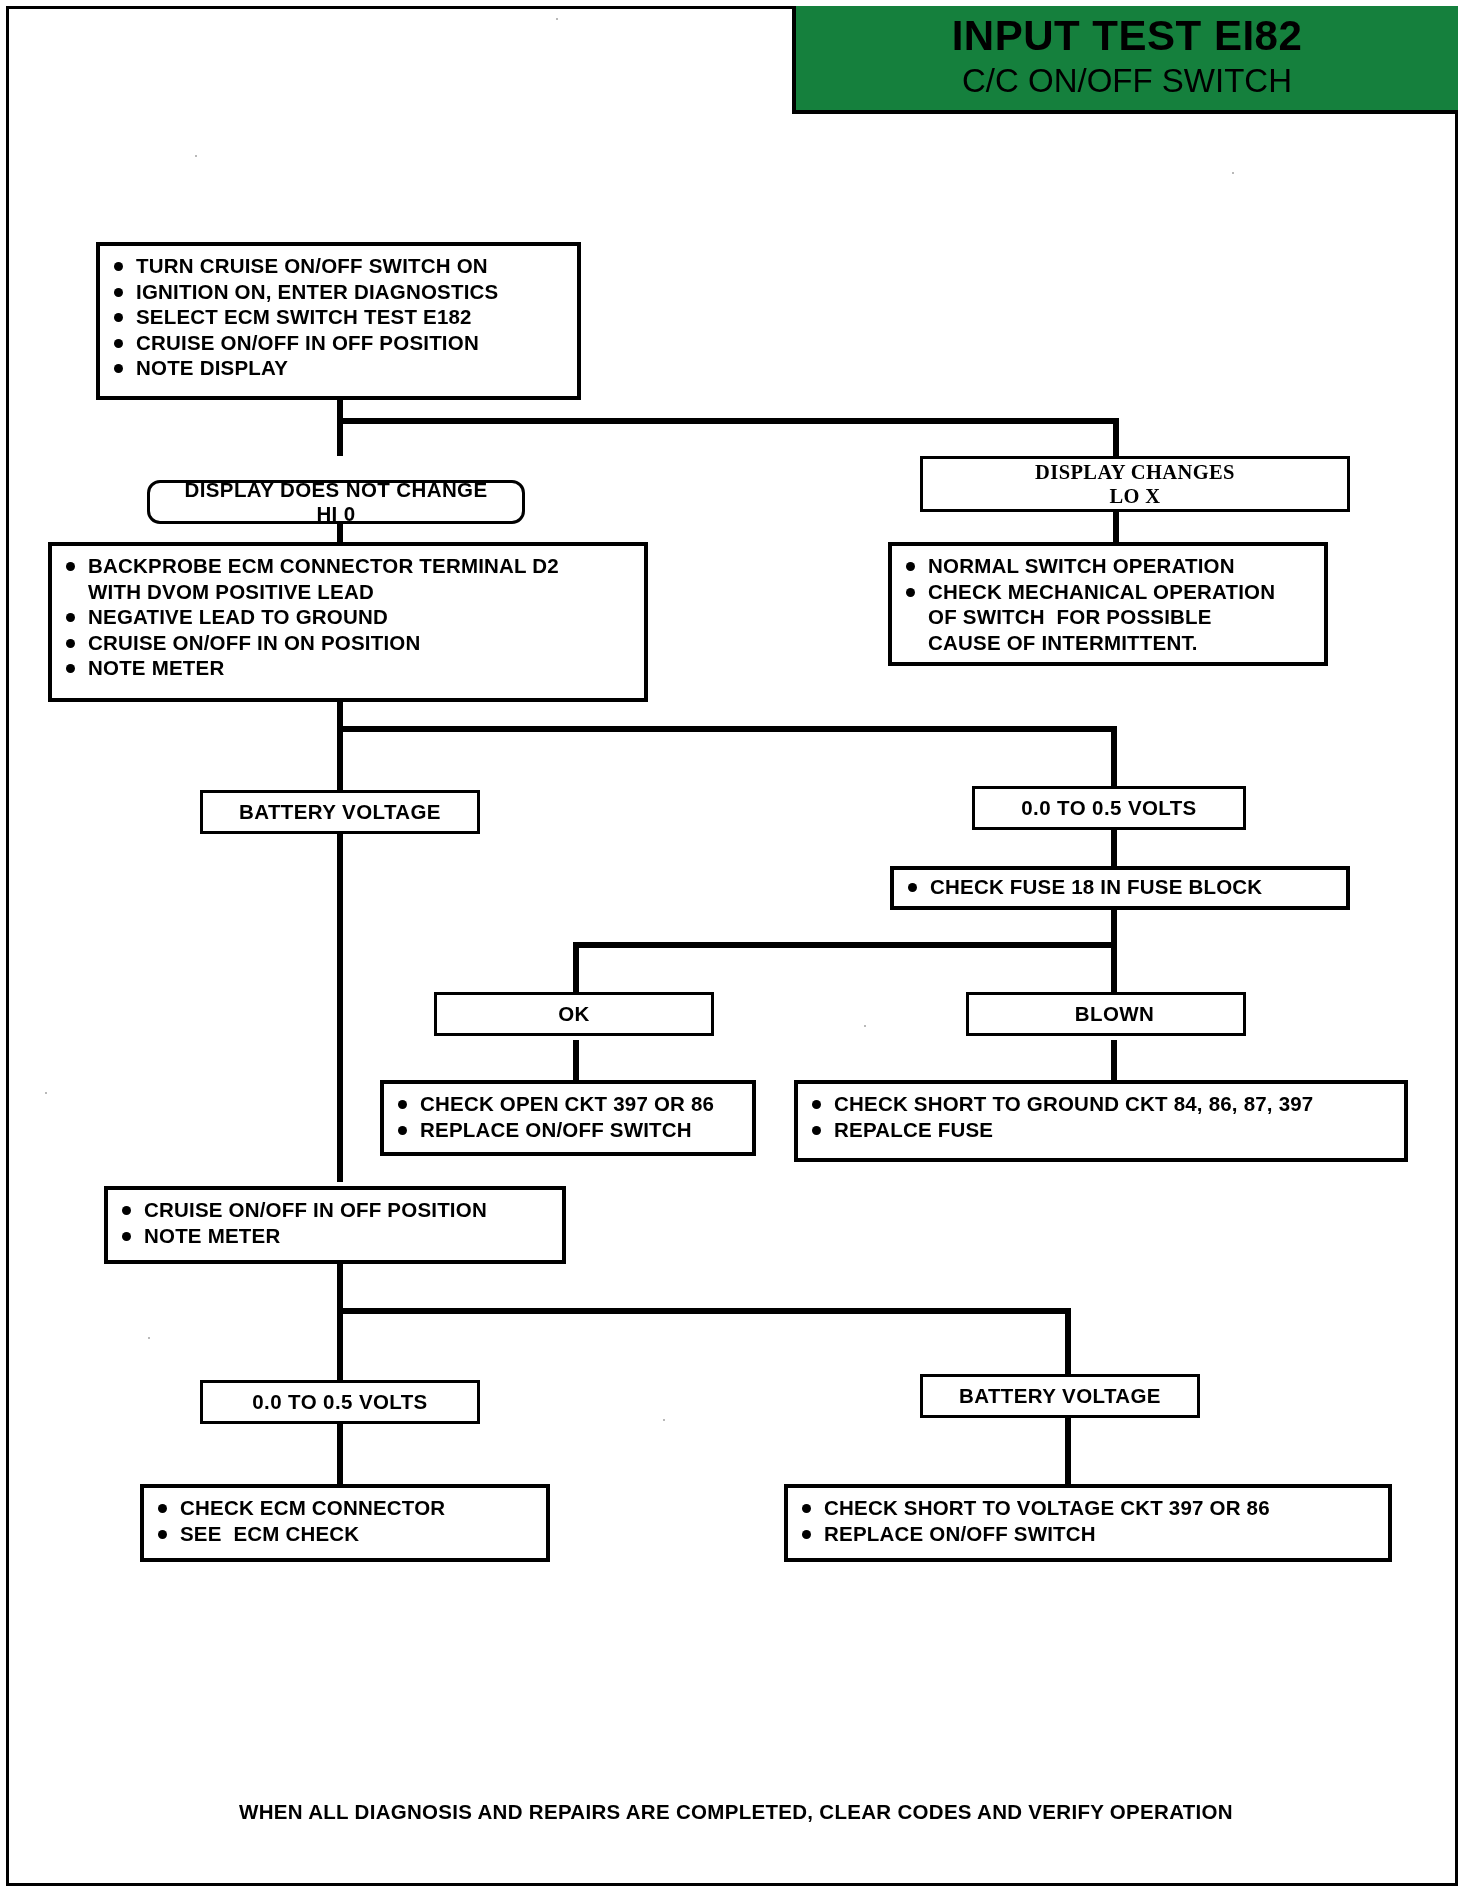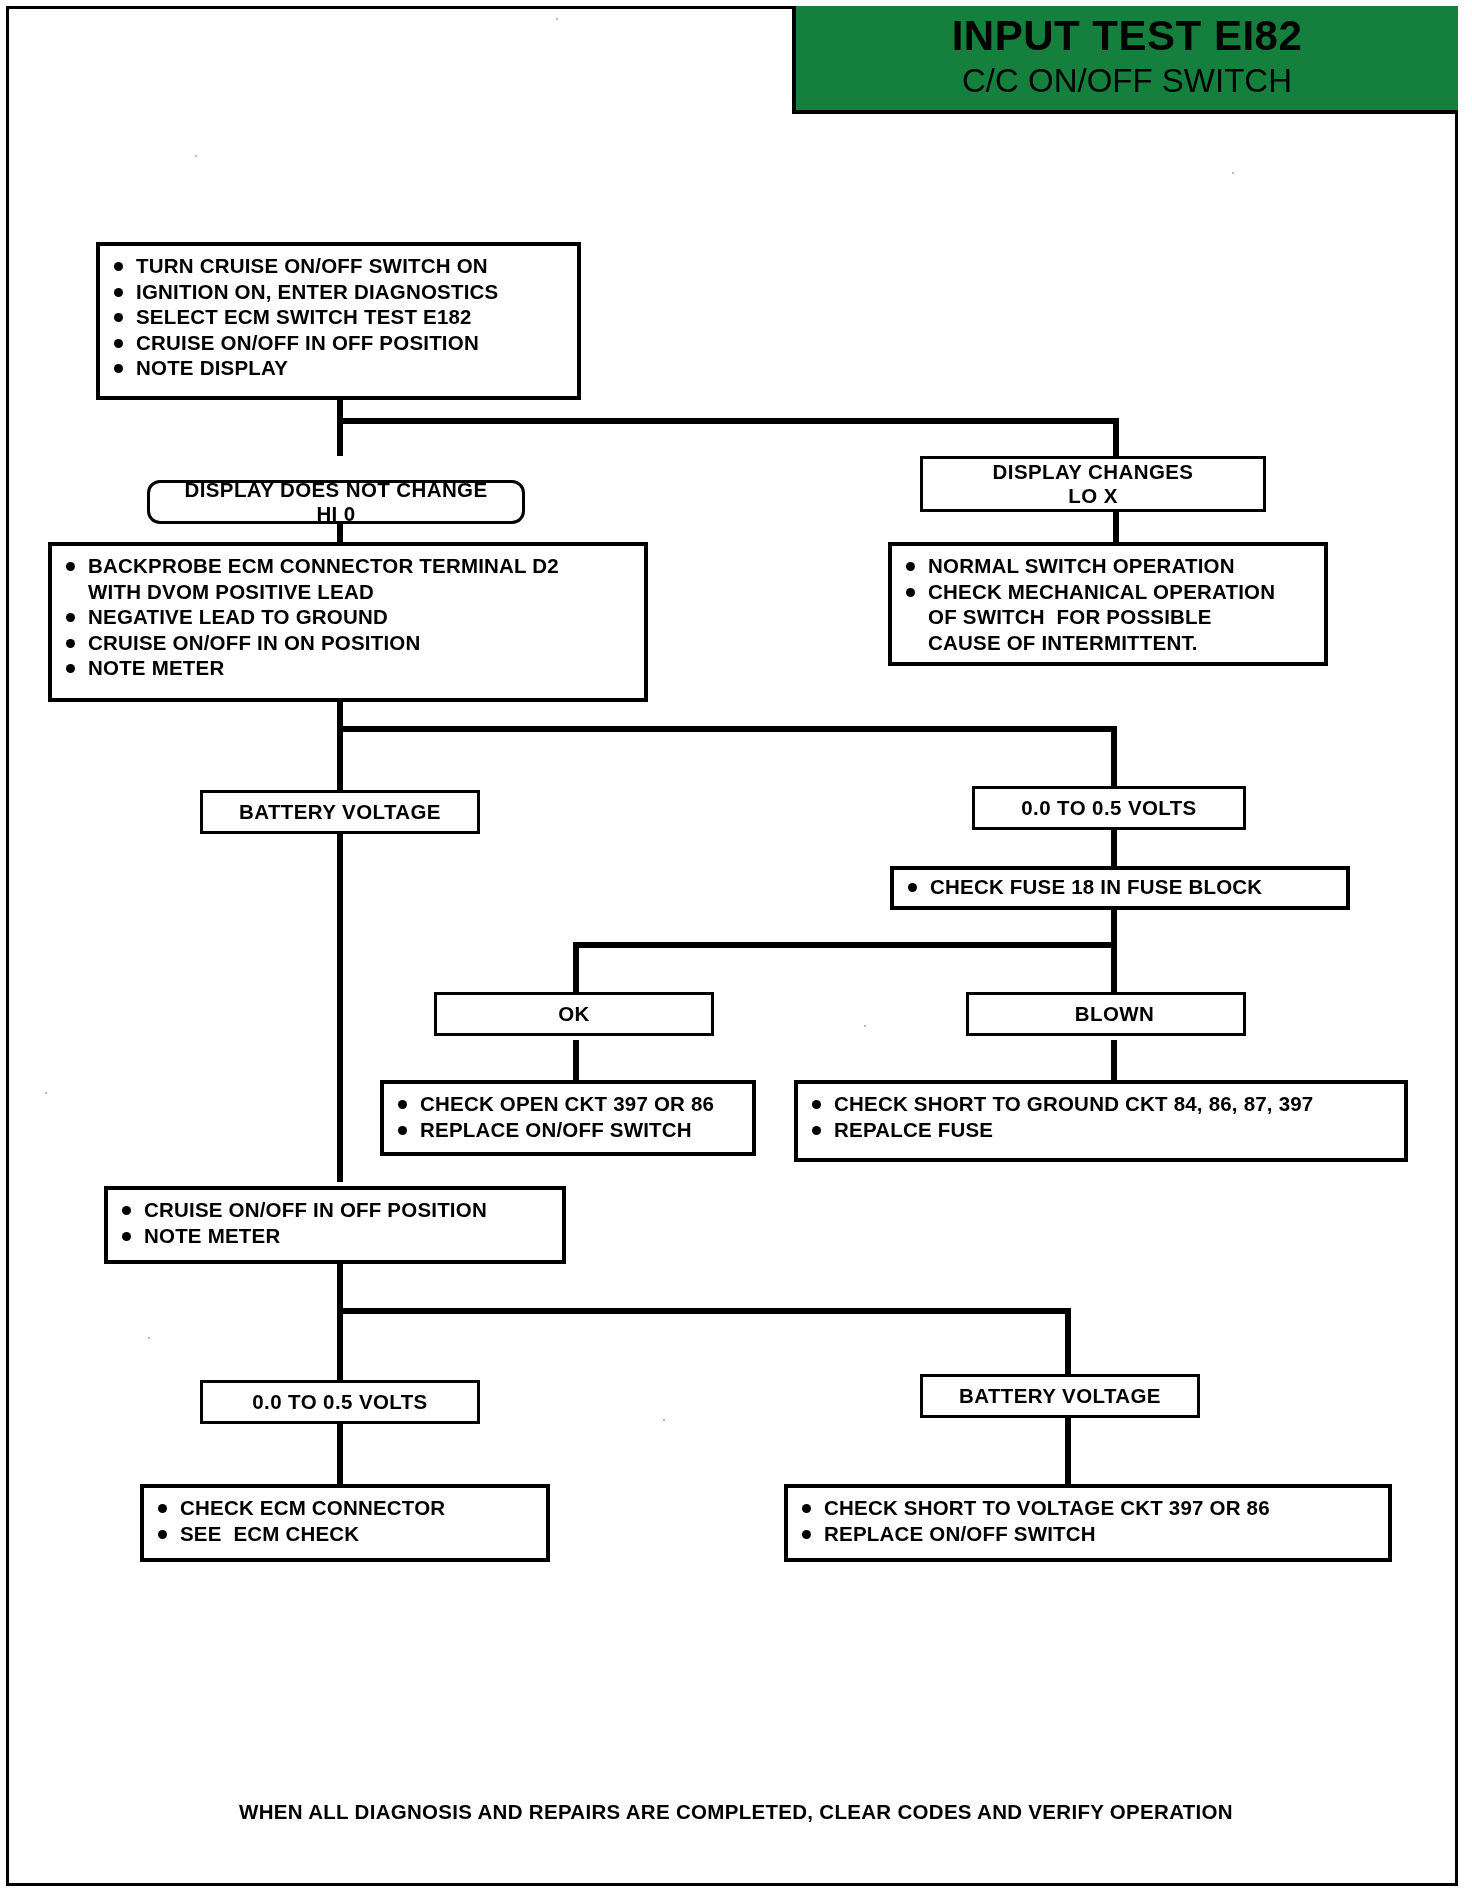--- a/index.html
+++ b/index.html
@@ -181,21 +181,21 @@
       <li>CRUISE ON/OFF IN OFF POSITION</li>
       <li>NOTE DISPLAY</li>
     </ul>
   </div>
 
   <div class="box label-box" style="left:147px;top:480px;width:378px;height:44px;border-radius:13px;">
     <div class="txt">DISPLAY DOES NOT CHANGE
 HI 0</div>
   </div>
 
-  <div class="box label-box" style="left:920px;top:456px;width:346px;height:56px;">
+  <div class="box label-box" style="left:920px;top:456px;width:430px;height:56px;font-family:Liberation Serif, serif;">
     <div class="txt">DISPLAY CHANGES
 LO X</div>
   </div>
 
   <div class="box thick" style="left:48px;top:542px;width:600px;height:160px;">
     <ul class="bullets">
       <li>BACKPROBE ECM CONNECTOR TERMINAL D2</li>
       <li class="cont">WITH DVOM POSITIVE LEAD</li>
       <li>NEGATIVE LEAD TO GROUND</li>
       <li>CRUISE ON/OFF IN ON POSITION</li>

